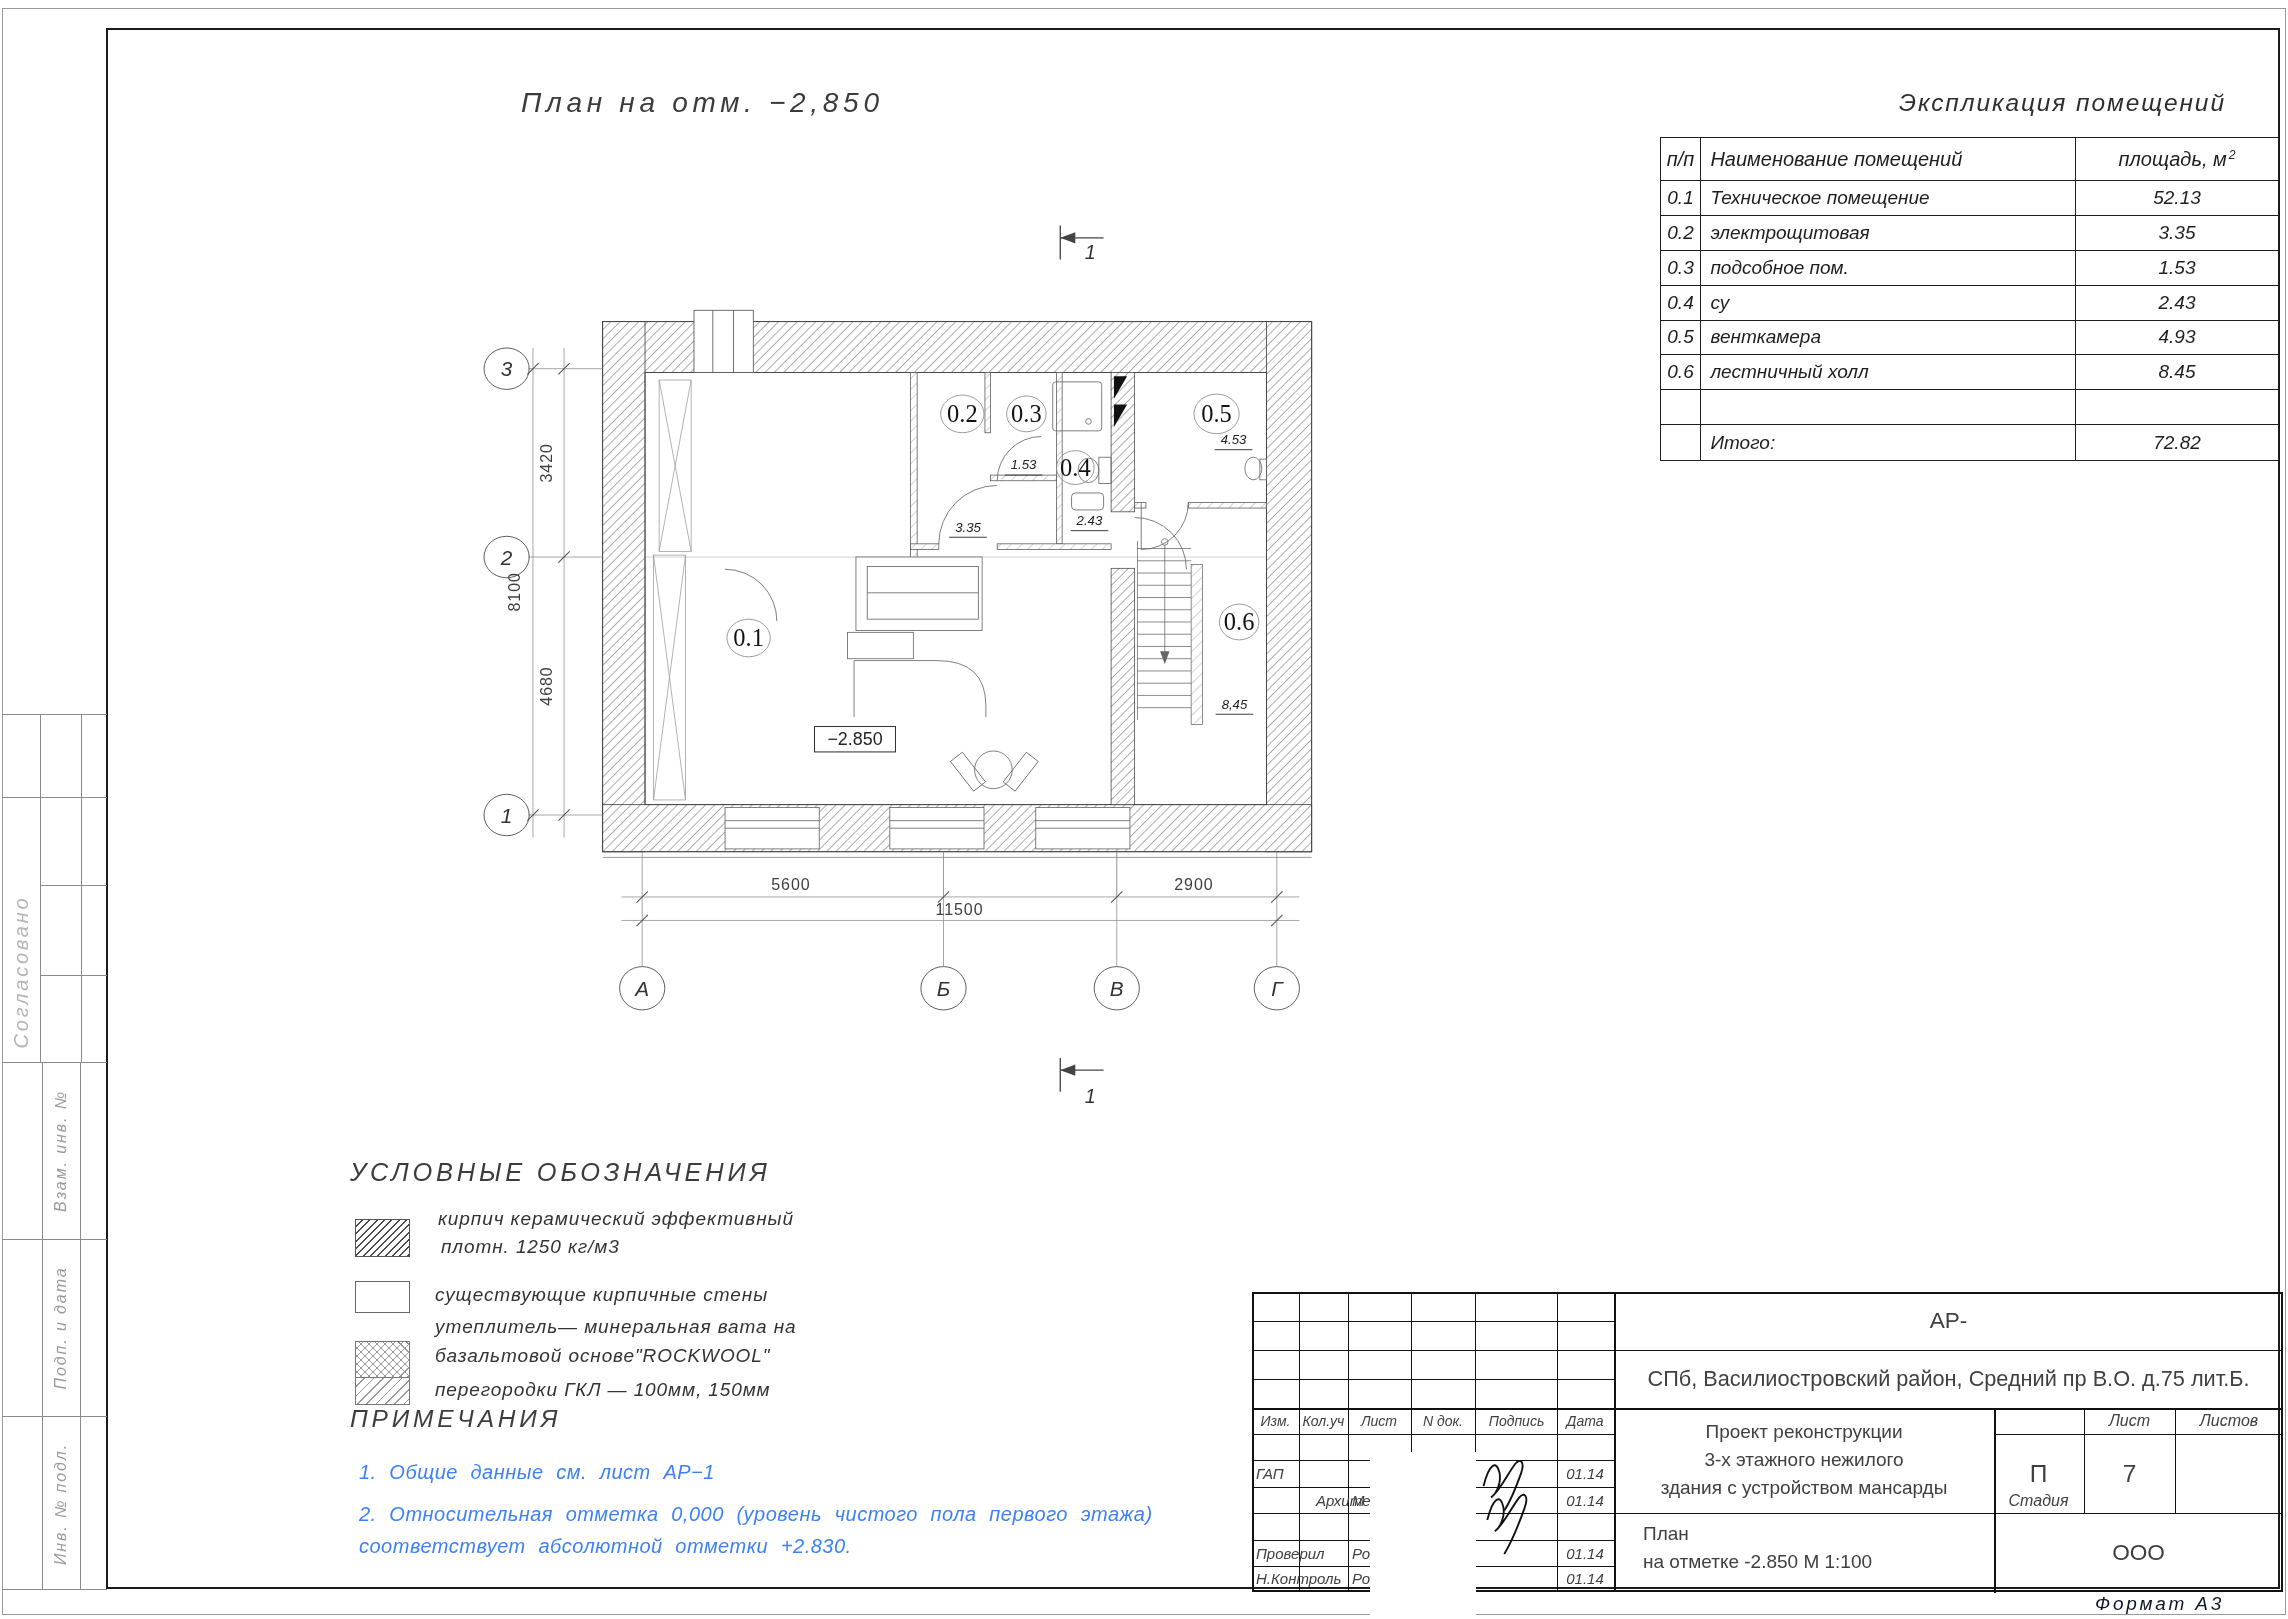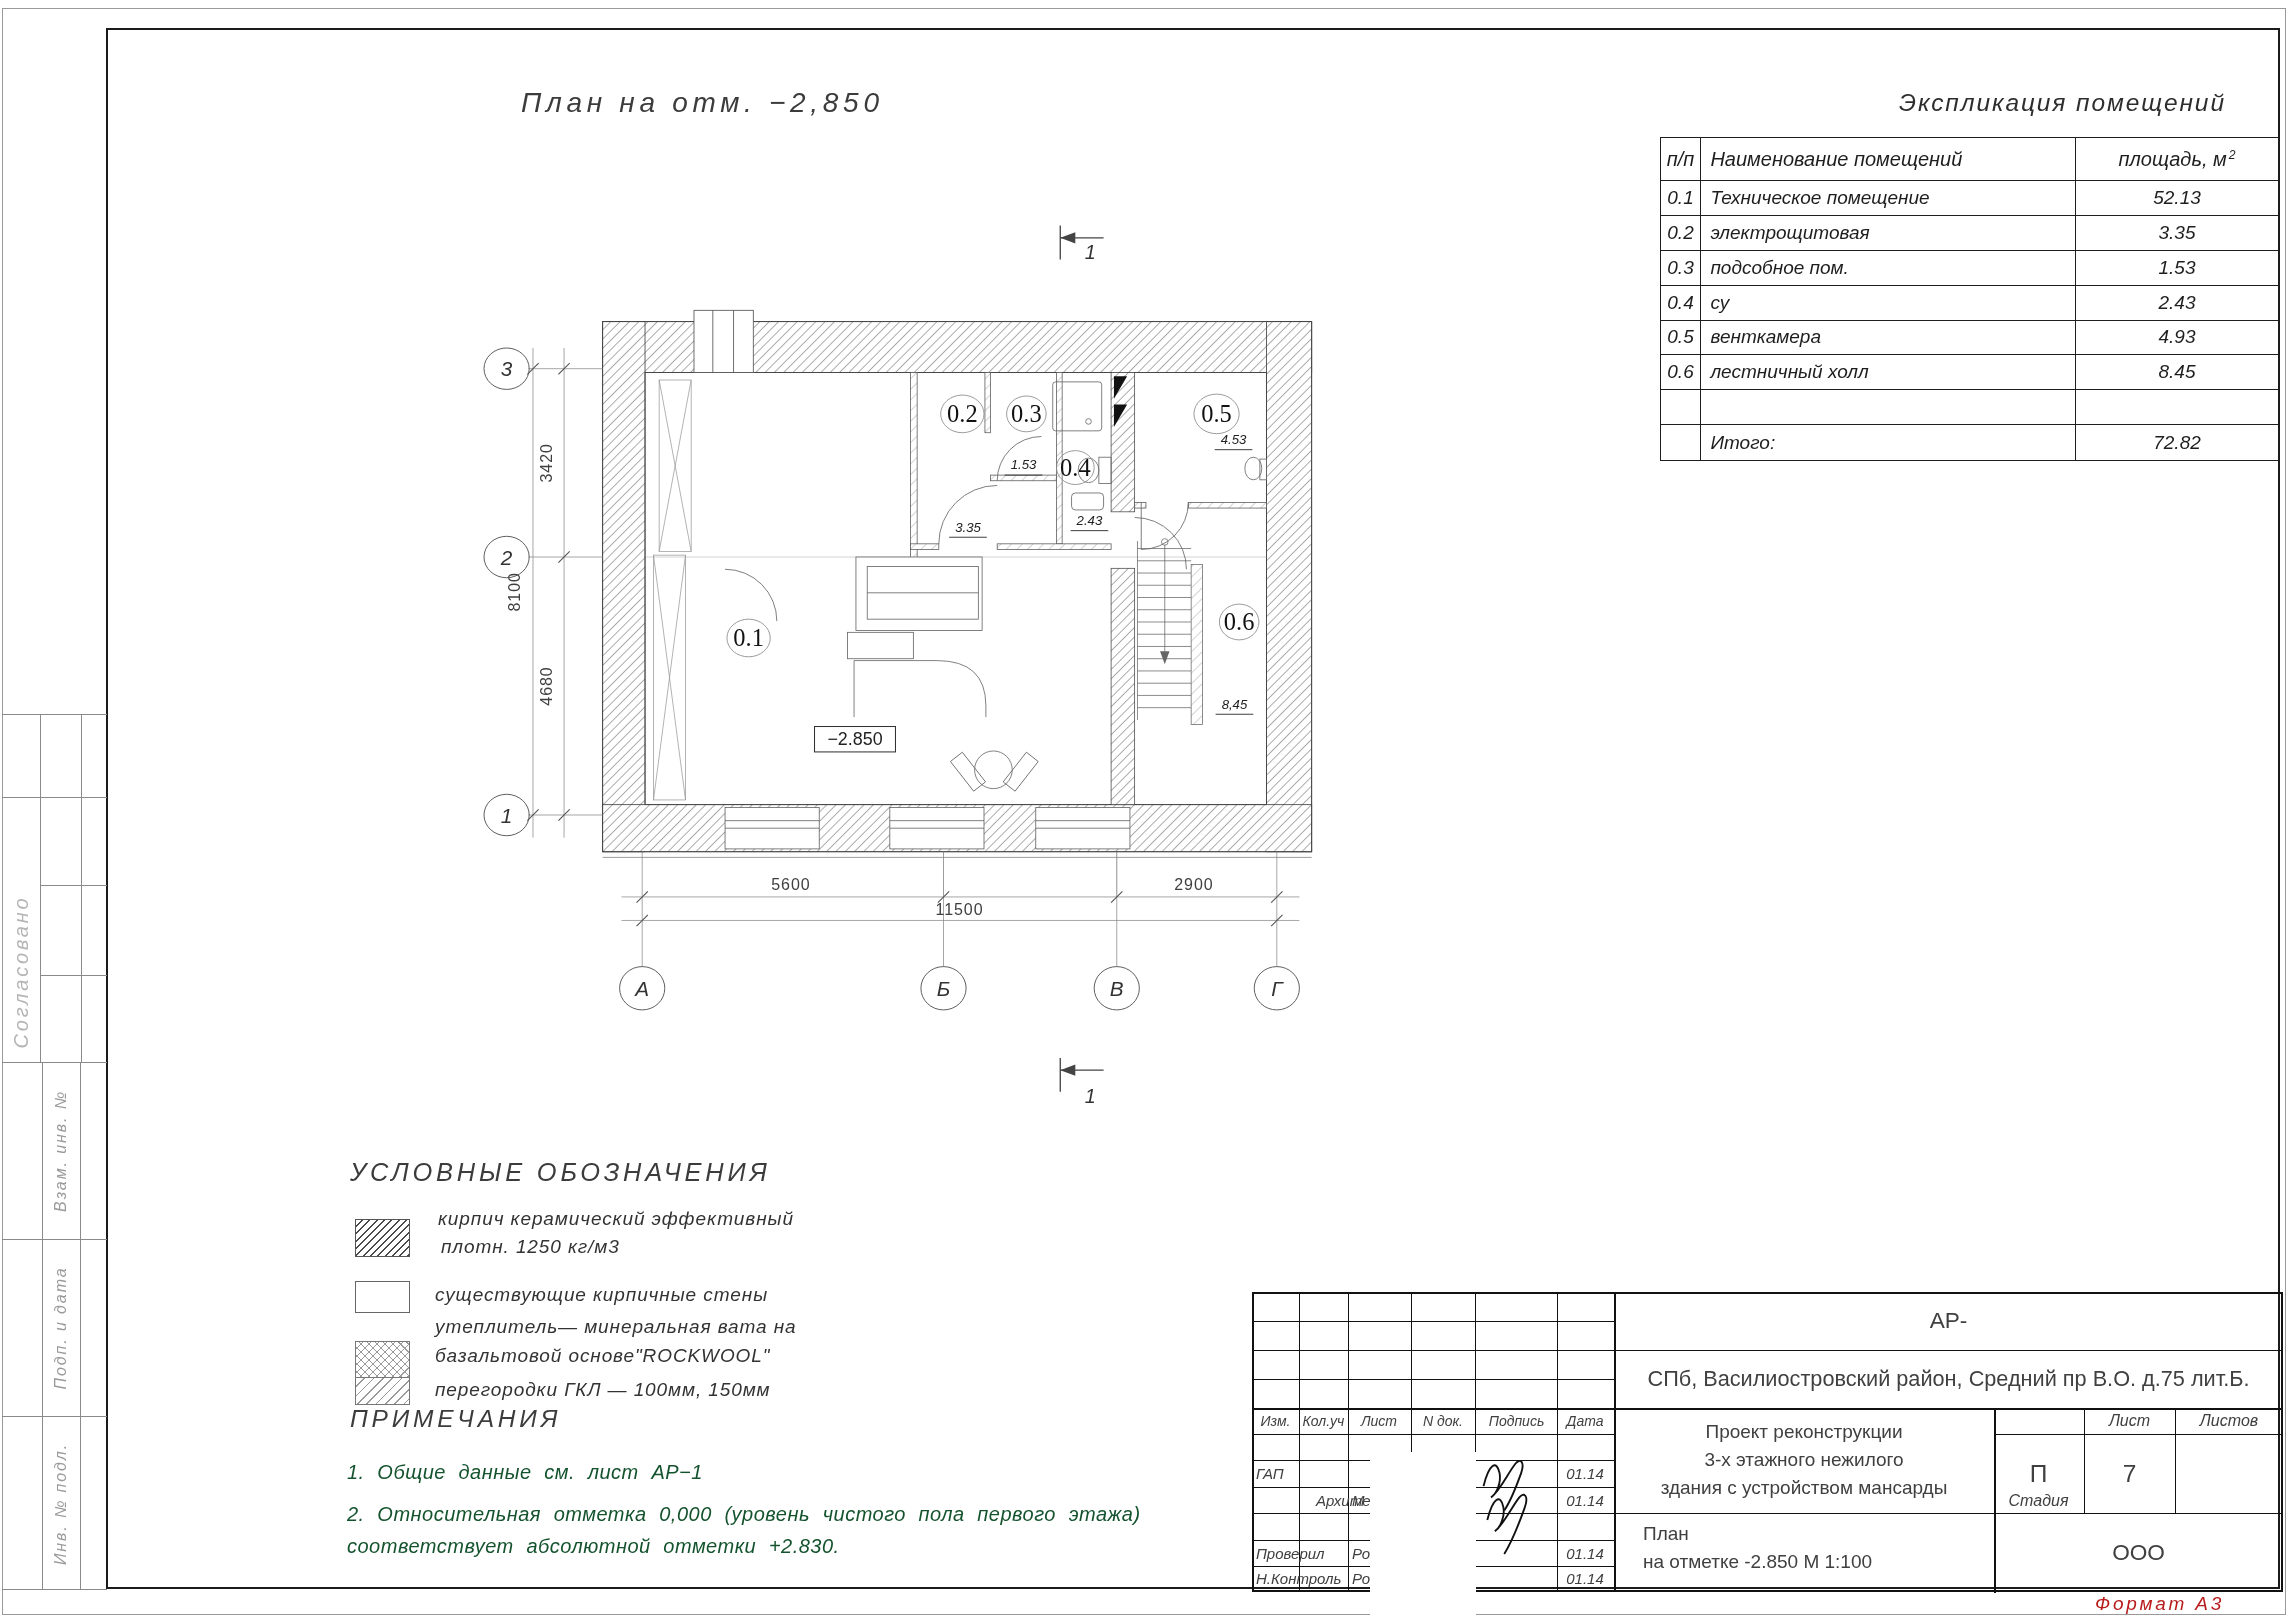--- a/index.html
+++ b/index.html
@@ -32,27 +32,27 @@
   .lg-txt{font-style:italic;font-size:19px;color:#333;letter-spacing:0.9px;white-space:nowrap;}
   .sw{position:absolute;box-sizing:border-box;border:0.9px solid #555;}
   .sw-brick{background:repeating-linear-gradient(135deg,#fff 0 3.8px,#4a4a4a 3.8px 5.2px);}
   .sw-exist{background:#fff;border:1.9px solid #666;}
   .sw-ins{background:
       repeating-linear-gradient(45deg,transparent 0 4.7px,#9a9a9a 4.7px 5.6px),
       repeating-linear-gradient(135deg,transparent 0 4.7px,#9a9a9a 4.7px 5.6px);border:0.9px solid #777;}
   .sw-gkl{background:repeating-linear-gradient(135deg,#fff 0 5.6px,#999 5.6px 6.6px);border:0.9px solid #777;}
   
   .nt-title{left:350px;top:1405px;font-size:24.5px;letter-spacing:3.8px;font-style:italic;color:#3c3c3c;}
-  .nt-line{font-style:italic;font-size:20px;color:#14532d;letter-spacing:0.5px;word-spacing:6.6px;white-space:nowrap;}
+  .nt-line{font-style:italic;font-size:20px;color:#3b82f6;letter-spacing:0.5px;word-spacing:6.6px;white-space:nowrap;margin-left:12px;}
   
   .tb{left:1252px;top:1292px;width:1031px;height:300px;border:2.4px solid #111;box-sizing:border-box;}
   .tb-line{position:absolute;background:#111;}
   .tb-txt{position:absolute;display:flex;align-items:center;justify-content:center;text-align:center;color:#404040;}
   .tb-it{font-style:italic;}
-  .fmt{left:2095px;top:1593px;font-style:italic;font-size:19px;color:#b91c1c;letter-spacing:2.8px;}
+  .fmt{left:2095px;top:1593px;font-style:italic;font-size:19px;color:#0f172a;letter-spacing:2.8px;}
   .redact{left:1370px;top:1452px;width:106px;height:168px;background:#fff;z-index:60;}
   
   .rm-num{font:26px "Liberation Serif",serif;fill:#111;}
   .ar-lbl{font:italic 14px "Liberation Sans",sans-serif;fill:#222;}
   .dim-t{font:17px "Liberation Sans",sans-serif;fill:#3f3f3f;letter-spacing:1px;}
   .ax-t{font:italic 22px "Liberation Sans",sans-serif;fill:#333;}
   .lvl-t{font:19px "Liberation Sans",sans-serif;fill:#222;}
   .sec-t{font:italic 21px "Liberation Sans",sans-serif;fill:#333;}
 </style>
 </head>

